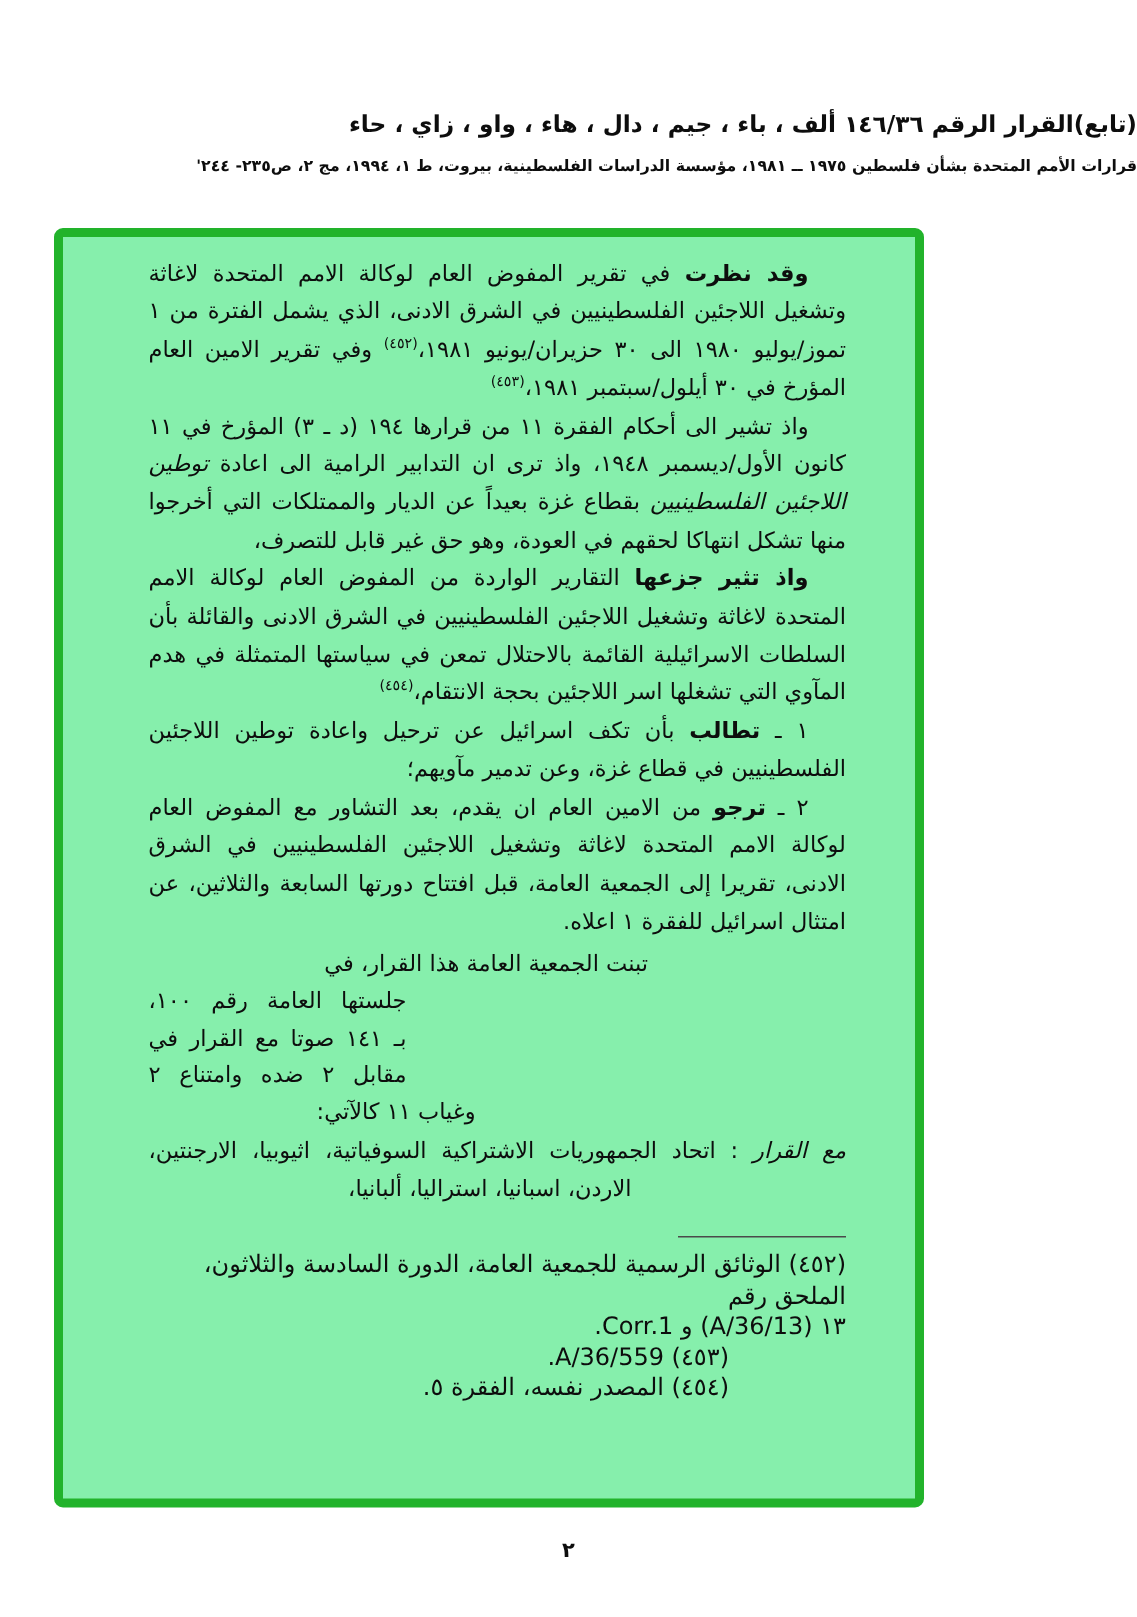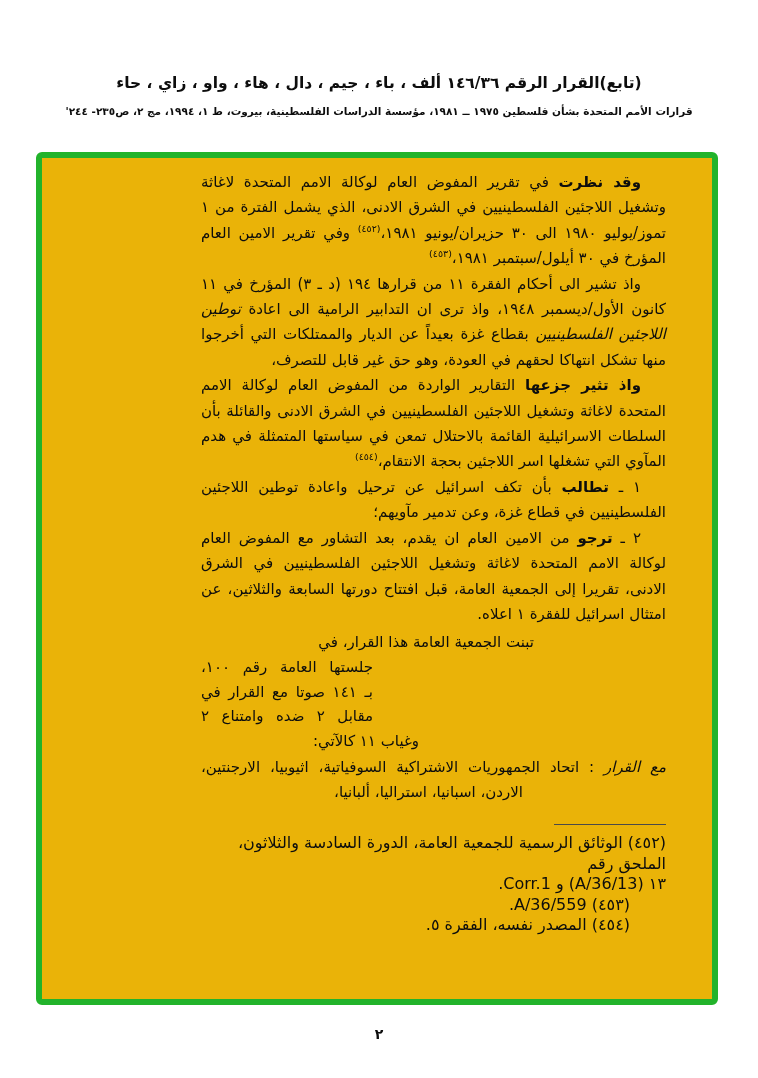--- a/index.html
+++ b/index.html
@@ -1,27 +1,27 @@
 <!DOCTYPE html>
 <html lang="ar" dir="rtl"><head>
 <meta charset="utf-8">
 <style>
   html,body{margin:0;padding:0;}
   body{
     width:758px;height:1078px;position:relative;background:#ffffff;
     font-family:"DejaVu Sans", sans-serif;color:#0d0d0d;overflow:hidden;
   }
   
-  .doc-header{position:absolute;top:74px;left:0;right:0;text-align:center;direction:rtl;}
+  .doc-header{position:absolute;top:74px;left:0;right:0;direction:rtl;}
   .doc-title{font-weight:bold;font-size:15.5px;letter-spacing:0.2px;}
   .doc-citation{font-weight:bold;font-size:10.5px;margin-top:13px;}
   
   .frame{
-    position:absolute;left:36px;top:152px;width:682px;height:853px;
-    box-sizing:border-box;border:6px solid #22b32b;border-radius:6px;background:#eab308;
+    position:absolute;left:36px;top:152px;width:580px;height:853px;
+    box-sizing:border-box;border:6px solid #22b32b;border-radius:6px;background:#86efac;
   }
   
   .content{
     position:absolute;top:12px;right:46px;width:465px;
     direction:rtl;text-align:justify;font-size:15px;line-height:25.4px;
   }
   .para{margin:0;text-indent:25px;}
   .lead-bold{font-weight:bold;}
   .lead-italic{}
   .em-italic{font-style:italic;}
@@ -32,21 +32,21 @@
   .ad-stretch{margin-right:293px;width:172px;text-align:justify;text-align-last:justify;}
   .ad-l5{margin-right:247px;}
   
   .votes{margin-top:2px;padding-right:143px;text-indent:-143px;text-align:justify;line-height:24.6px;}
   .vote-label{font-style:italic;}
   
   .footnotes{margin-top:20px;font-size:16px;line-height:20.5px;text-align:right;direction:rtl;}
   .fn-sep{width:112px;height:1px;background:#4a4a4a;margin-bottom:8px;}
   .fn-line{margin:0;}
   .fn-indent1{}
-  .fn-indent2{margin-right:36px;}
+  .fn-indent2{margin-right:78px;}
   
   .page-num{position:absolute;top:1026px;left:0;right:0;text-align:center;font-weight:bold;font-size:14px;}
 </style>
 </head>
 <body>
 
 <header class="doc-header">
   <div class="doc-title">(تابع)القرار الرقم ١٤٦/٣٦ ألف ، باء ، جيم ، دال ، هاء ، واو ، زاي ، حاء</div>
   <div class="doc-citation">قرارات الأمم المتحدة بشأن فلسطين ١٩٧٥ ــ ١٩٨١، مؤسسة الدراسات الفلسطينية، بيروت، ط ١، ١٩٩٤، مج ٢، ص٢٣٥- ٢٤٤'</div>
 </header>

